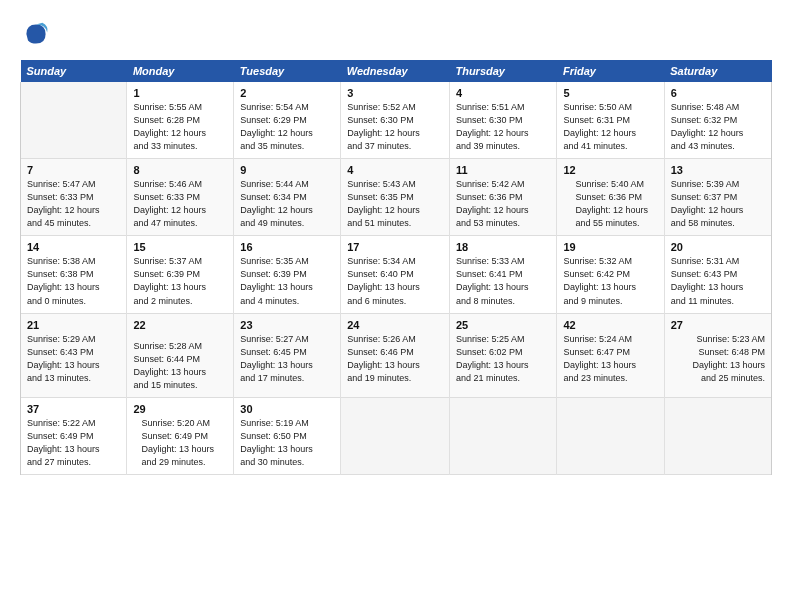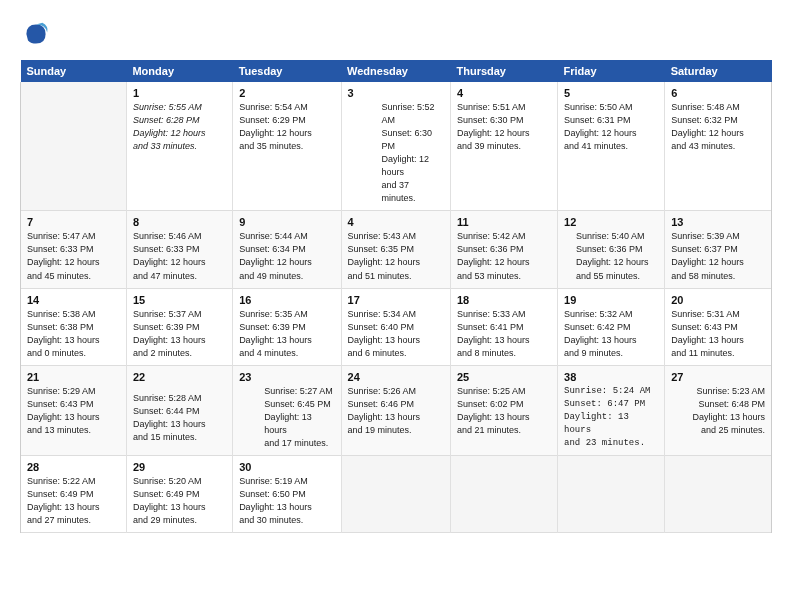--- a/index.html
+++ b/index.html
@@ -55,20 +55,21 @@
       border-collapse: collapse;
       font-size: 9.5px;
     }
     thead th {
       background: #2557a7;
       color: #fff;
       padding: 5px 6px;
       text-align: left;
       font-size: 11px;
       font-weight: bold;
+      font-style: italic;
     }
     tbody tr {
       border-bottom: 1px solid #ddd;
     }
     tbody td {
       vertical-align: top;
       padding: 5px 6px;
       border-right: 1px solid #e0e0e0;
       border-left: 1px solid #e0e0e0;
       height: 76px;
@@ -132,35 +133,35 @@
           <th>Thursday</th>
           <th>Friday</th>
           <th>Saturday</th>
         </tr>
     </thead>
     <tbody id="calendar-body">
     <tr>
           <td class="empty-cell"></td>
           <td>
             <div class="day-num">1</div>
-            <div class="day-info" style="white-space: pre-line; font-style: italic;">Sunrise: 5:55 AM
+            <div class="day-info" style="white-space: pre-line;">Sunrise: 5:55 AM
 Sunset: 6:28 PM
 Daylight: 12 hours
 and 33 minutes.</div>
           </td>
           <td>
             <div class="day-num">2</div>
             <div class="day-info" style="white-space: pre-line;">Sunrise: 5:54 AM
 Sunset: 6:29 PM
 Daylight: 12 hours
 and 35 minutes.</div>
           </td>
           <td>
             <div class="day-num">3</div>
-            <div class="day-info" style="white-space: pre-line; margin-left: 34px;">Sunrise: 5:52 AM
+            <div class="day-info" style="white-space: pre-line;">Sunrise: 5:52 AM
 Sunset: 6:30 PM
 Daylight: 12 hours
 and 37 minutes.</div>
           </td>
           <td>
             <div class="day-num">4</div>
             <div class="day-info" style="white-space: pre-line;">Sunrise: 5:51 AM
 Sunset: 6:30 PM
 Daylight: 12 hours
 and 39 minutes.</div>
@@ -292,65 +293,65 @@
           </td>
           <td>
             <div class="day-num">22</div>
             <div class="day-info" style="white-space: pre-line; margin-top: 9px;">Sunrise: 5:28 AM
 Sunset: 6:44 PM
 Daylight: 13 hours
 and 15 minutes.</div>
           </td>
           <td>
             <div class="day-num">23</div>
-            <div class="day-info" style="white-space: pre-line; margin-left: 25px;">Sunrise: 5:27 AM
+            <div class="day-info" style="white-space: pre-line;">Sunrise: 5:27 AM
 Sunset: 6:45 PM
 Daylight: 13 hours
 and 17 minutes.</div>
           </td>
           <td>
             <div class="day-num">24</div>
             <div class="day-info" style="white-space: pre-line;">Sunrise: 5:26 AM
 Sunset: 6:46 PM
 Daylight: 13 hours
 and 19 minutes.</div>
           </td>
           <td>
             <div class="day-num">25</div>
             <div class="day-info" style="white-space: pre-line;">Sunrise: 5:25 AM
 Sunset: 6:02 PM
 Daylight: 13 hours
 and 21 minutes.</div>
           </td>
           <td>
-            <div class="day-num">38</div>
-            <div class="day-info" style="white-space: pre-line; font-family: Liberation Mono, monospace;">Sunrise: 5:24 AM
+            <div class="day-num">42</div>
+            <div class="day-info" style="white-space: pre-line;">Sunrise: 5:24 AM
 Sunset: 6:47 PM
 Daylight: 13 hours
 and 23 minutes.</div>
           </td>
           <td>
             <div class="day-num">27</div>
             <div class="day-info" style="white-space: pre-line; text-align: right;">Sunrise: 5:23 AM
 Sunset: 6:48 PM
 Daylight: 13 hours
 and 25 minutes.</div>
           </td>
         </tr>
         <tr>
           <td>
-            <div class="day-num">28</div>
+            <div class="day-num">37</div>
             <div class="day-info" style="white-space: pre-line;">Sunrise: 5:22 AM
 Sunset: 6:49 PM
 Daylight: 13 hours
 and 27 minutes.</div>
           </td>
           <td>
             <div class="day-num">29</div>
-            <div class="day-info" style="white-space: pre-line;">Sunrise: 5:20 AM
+            <div class="day-info" style="white-space: pre-line; margin-left: 8px;">Sunrise: 5:20 AM
 Sunset: 6:49 PM
 Daylight: 13 hours
 and 29 minutes.</div>
           </td>
           <td>
             <div class="day-num">30</div>
             <div class="day-info" style="white-space: pre-line;">Sunrise: 5:19 AM
 Sunset: 6:50 PM
 Daylight: 13 hours
 and 30 minutes.</div>

